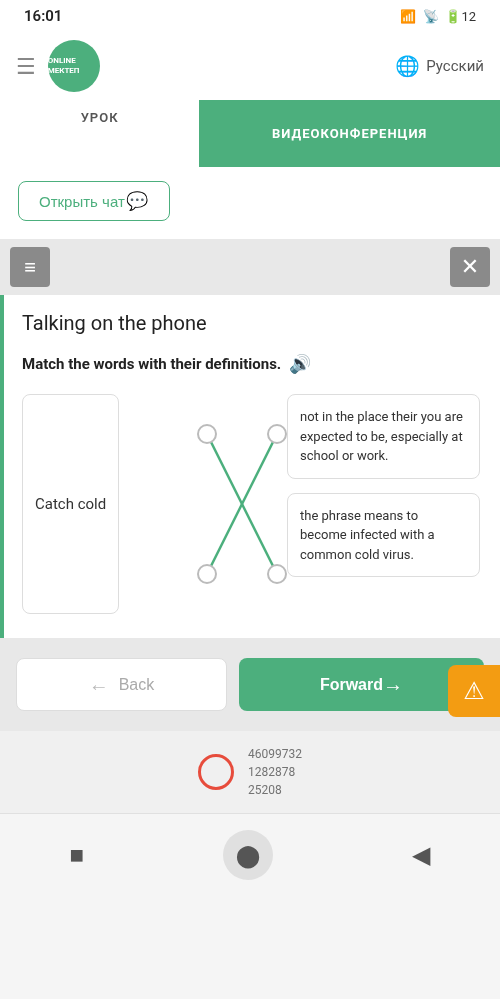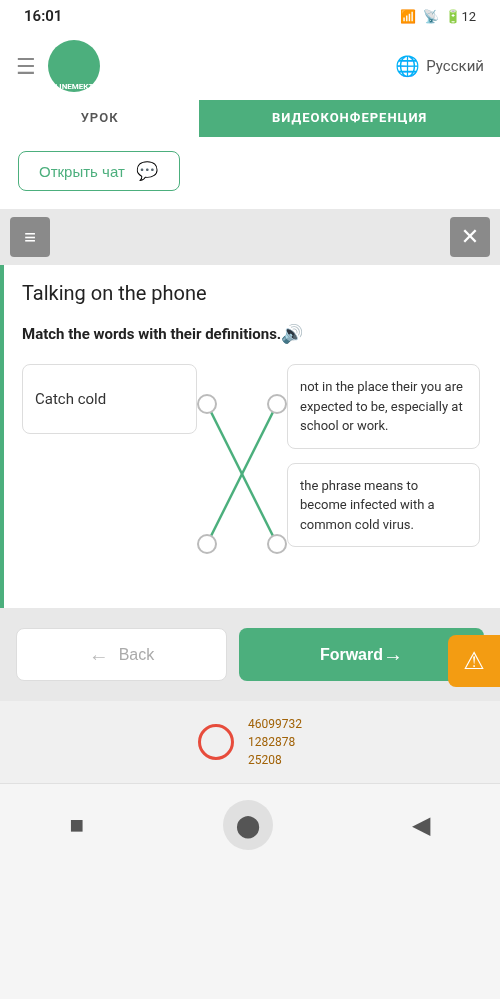--- a/index.html
+++ b/index.html
@@ -31,22 +31,22 @@
       display: flex;
       align-items: center;
       padding: 8px 16px;
       gap: 12px;
     }
     .menu-icon { font-size: 22px; color: #888; cursor: pointer; }
     .logo {
       width: 52px; height: 52px;
       background: #4caf7d;
       border-radius: 50%;
-      display: flex; 
-      align-items: flex-end; justify-content: center;
+      display: flex; flex-direction: column;
+      align-items: flex-start; justify-content: center;
       color: #fff; font-size: 8px; font-weight: 700;
       line-height: 1.2;
       text-align: center;
     }
     .lang-btn {
       margin-left: auto;
       display: flex; align-items: center; gap: 6px;
       color: #555; font-size: 15px;
     }
     .lang-icon { font-size: 20px; color: #777; }
@@ -62,41 +62,41 @@
       padding: 10px;
       font-size: 13px;
       font-weight: 600;
       color: #555;
       letter-spacing: 1px;
       border-bottom: 2px solid transparent;
     }
     .tab-video {
       flex: 1.5;
       text-align: center;
-      padding: 10px 16px;
+      padding: 26px 16px;
       font-size: 13px;
       font-weight: 700;
       color: #fff;
       background: #4caf7d;
       letter-spacing: 1px;
     }
 
     
     .chat-section {
       background: #fff;
       padding: 14px 18px 18px;
     }
     .chat-btn {
       border: 1.5px solid #4caf7d;
       border-radius: 8px;
       background: #fff;
       color: #4caf7d;
       font-size: 15px;
       padding: 8px 20px;
-      display: flex; align-items: center; gap: 12px;
+      display: flex; align-items: center; gap: 2px;
       cursor: pointer;
     }
     .chat-btn-icon { font-size: 18px; }
 
     
     .content-area {
       background: #e8e8e8;
       position: relative;
     }
 
@@ -136,36 +136,36 @@
       font-size: 20px;
       font-weight: 400;
       color: #222;
       margin-bottom: 18px;
     }
     .task-instruction {
       font-size: 15px;
       font-weight: 700;
       color: #222;
       margin-bottom: 20px;
-      display: flex; align-items: center; 
+      display: flex; align-items: center; gap: 8px;
     }
     .sound-icon { font-size: 18px; color: #555; cursor: pointer; }
 
     
     .matching-area {
       display: flex;
       align-items: stretch;
       gap: 0;
       position: relative;
       min-height: 220px;
     }
 
     .words-col {
       display: flex;
-      flex-direction: column;
+      flex-direction: row;
       gap: 14px;
       flex: 0 0 175px;
     }
     .word-card {
       border: 1.5px solid #ddd;
       border-radius: 8px;
       padding: 14px 12px;
       font-size: 15px;
       color: #333;
       background: #fff;
@@ -250,21 +250,21 @@
       gap: 14px;
     }
     .footer-circle {
       width: 36px; height: 36px;
       border-radius: 50%;
       border: 3px solid #e74c3c;
       background: transparent;
     }
     .footer-numbers {
       font-size: 12px;
-      color: #a16207;
+      color: #737373;
       line-height: 1.5;
     }
 
     
     .warning-btn {
       position: absolute;
       right: 0;
       bottom: 96px;
       width: 52px; height: 52px;
       background: #f39c12;

